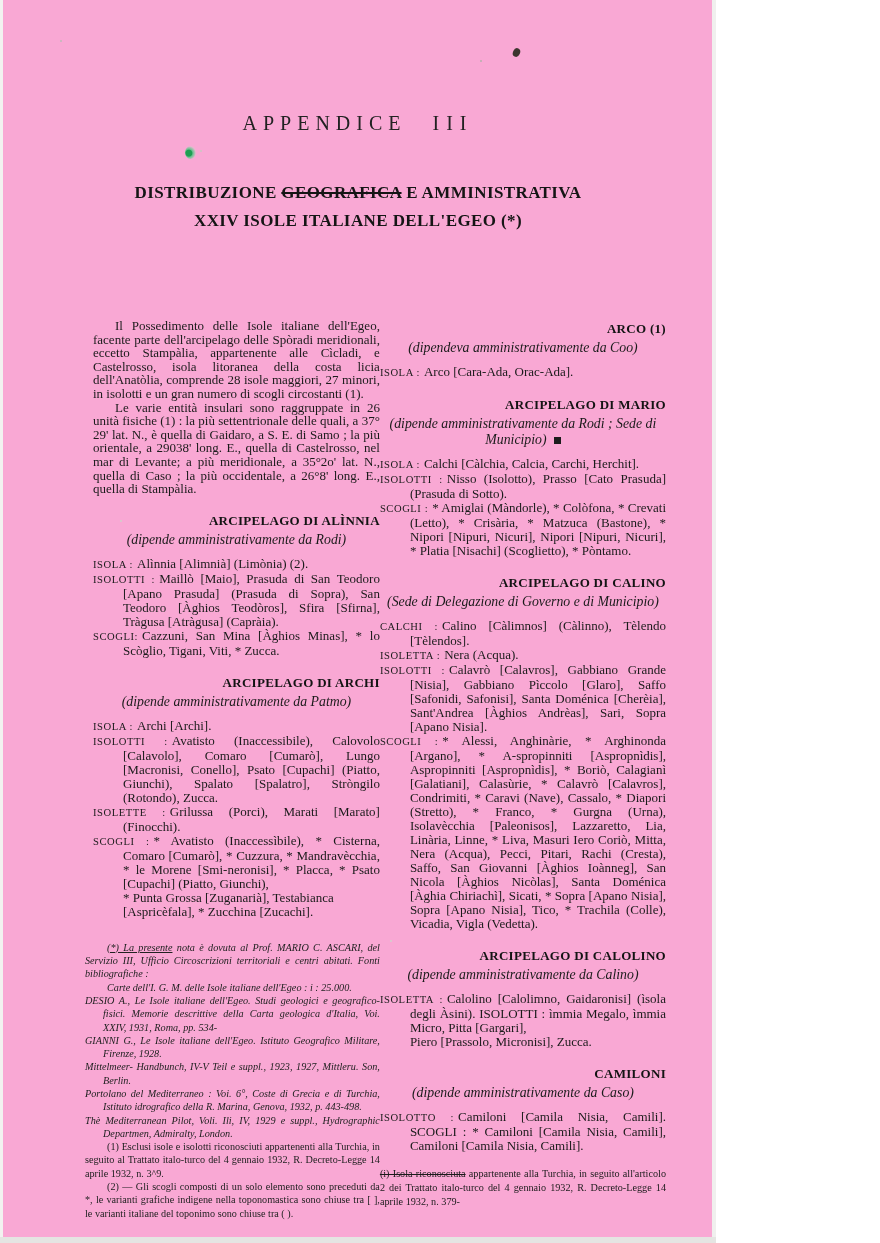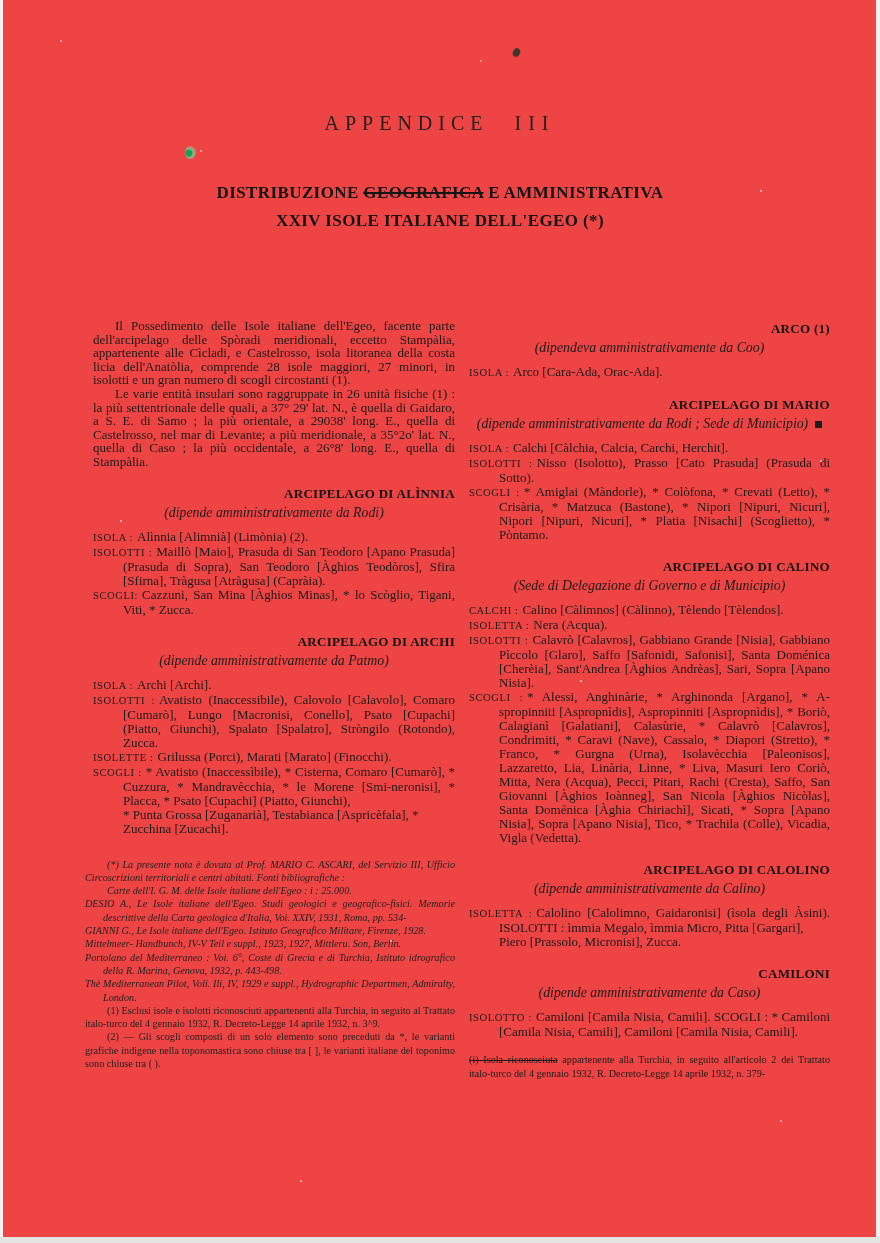--- a/index.html
+++ b/index.html
@@ -1,19 +1,19 @@
 <!DOCTYPE html>
 <html><head>
 <meta charset="utf-8">
 <style>
   html,body{margin:0;padding:0;background:#ffffff;}
   .page{
     position:relative;
-    width:880px;height:1243px;
-    background:#ef4444;
+    width:716px;height:1243px;
+    background:#f9a8d4;
     overflow:hidden;
     font-family:"Liberation Serif", serif;
     color:#1b1b1b;
   }
   
   .edge-bottom{position:absolute;left:0;bottom:0;width:100%;height:6px;background:#e5e5e2;}
   .edge-right{position:absolute;right:0;top:0;width:4px;height:100%;background:#f0f0ee;}
   .edge-left{position:absolute;left:0;top:0;width:3px;height:100%;background:#f2f2f0;}
   .speckles{position:absolute;left:60px;top:40px;width:2px;height:2px;background:#bdbdb8;border-radius:50%;
     box-shadow: 140px 110px 0 #c8c8c2, 420px 20px 0 #b5b2ac, 700px 150px 0 #cfcfc9,
@@ -24,41 +24,41 @@
     border-radius:50%;}
   .top-dot{position:absolute;left:513px;top:48px;width:7px;height:9px;background:#3c352e;border-radius:50%;transform:rotate(25deg);}
 
   .title{margin:0;padding-top:112px;text-align:center;font-weight:400;font-size:20px;color:#222;}
   .title .tw{letter-spacing:6px;}
   .title .tn{letter-spacing:7px;margin-left:26px;}
 
   .subtitle{margin-top:44px;text-align:center;font-weight:bold;font-size:17px;line-height:28px;letter-spacing:0.4px;color:#151515;}
   .struck{text-decoration:line-through;text-decoration-thickness:1.5px;}
 
-  .columns{display:flex;margin:84px 50px 0 93px;gap:14px;align-items:flex-start;}
+  .columns{display:flex;margin:84px 50px 0 93px;align-items:flex-start;}
   .col{width:362px;}
   .col.right{width:361px;}
 
   .intro{font-size:13px;line-height:13.6px;text-align:justify;text-indent:22px;margin:0;}
 
   .sec-title{text-align:right;font-weight:bold;font-size:13px;letter-spacing:0.3px;margin:17px 0 0 0;color:#141414;}
   .sec-title.first{margin-top:2px;}
   .sec-sub{text-align:center;font-style:italic;font-size:13.8px;margin:3px 0 9px 0;}
 
   .entry{font-size:13px;line-height:14px;text-align:justify;padding-left:30px;text-indent:-30px;margin:0;}
   .entry.cont{text-indent:0;padding-left:30px;text-align:left;}
   .lbl{font-size:10.6px;letter-spacing:0.55px;margin-right:4px;}
   .ink-square{display:inline-block;width:7px;height:7px;background:#1c1c1c;margin-left:7px;vertical-align:baseline;}
 
   .footnotes{margin-top:22px;margin-left:-8px;}
   .fn{font-size:10.2px;line-height:13.3px;font-style:italic;margin:0;text-align:justify;color:#222;}
   .fn.ind{text-indent:22px;}
   .fn.hang{padding-left:18px;text-indent:-18px;}
   .fn.roman{font-style:normal;text-indent:22px;}
-  .fn-lead-underline{}
+  .fn-lead-underline{text-decoration:underline;}
   .fn-lead-strike{text-decoration:line-through;text-decoration-thickness:1px;}
 
   .fn-right{margin-top:14px;font-size:10.2px;line-height:14px;font-style:normal;text-align:justify;}
 </style>
 </head>
 <body>
 
 <div class="page">
 
   <div class="edge-left"></div>

